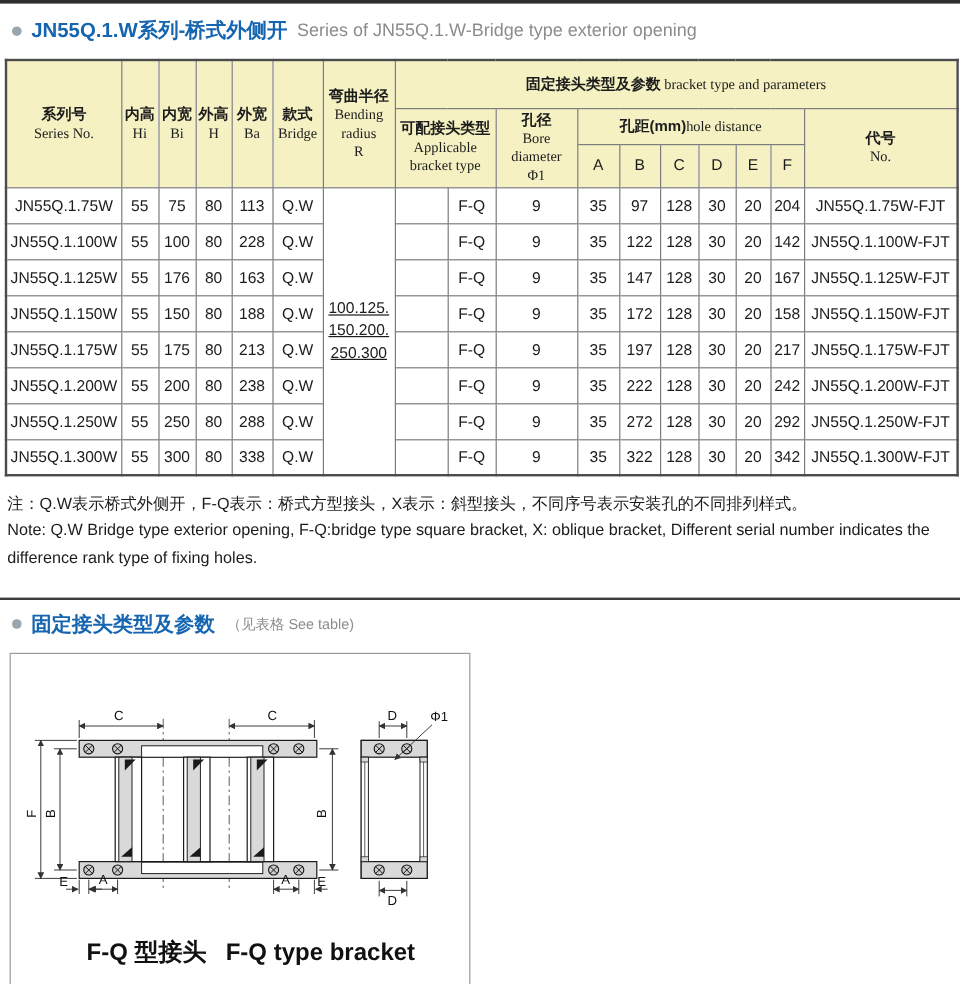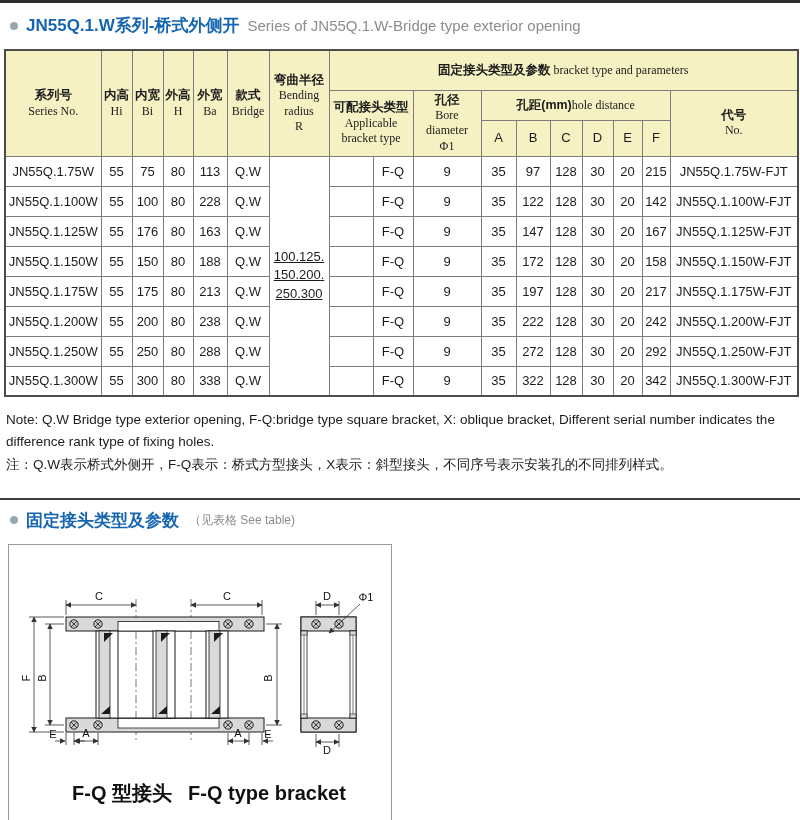--- a/index.html
+++ b/index.html
@@ -152,21 +152,21 @@
 150.200.
 250.300</td>
         <td></td>
         <td>F-Q</td>
         <td>9</td>
         <td>35</td>
         <td>97</td>
         <td>128</td>
         <td>30</td>
         <td>20</td>
-        <td>215</td>
+        <td>204</td>
         <td class="al">JN55Q.1.75W-FJT</td>
       </tr>
       <tr>
         <td class="al">JN55Q.1.100W</td>
         <td>55</td>
         <td>100</td>
         <td>80</td>
         <td>228</td>
         <td>Q.W</td>
         <td></td>
@@ -285,22 +285,22 @@
         <td>128</td>
         <td>30</td>
         <td>20</td>
         <td>342</td>
         <td class="al">JN55Q.1.300W-FJT</td>
       </tr>
     </tbody>
 </table>
 
 <div class="notes">
+  <p>注：Q.W表示桥式外侧开，F-Q表示：桥式方型接头，X表示：斜型接头，不同序号表示安装孔的不同排列样式。</p>
   <p>Note: Q.W Bridge type exterior opening, F-Q:bridge type square bracket, X: oblique bracket, Different serial number indicates the difference rank type of fixing holes.</p>
-  <p>注：Q.W表示桥式外侧开，F-Q表示：桥式方型接头，X表示：斜型接头，不同序号表示安装孔的不同排列样式。</p>
 </div>
 
 <div class="divider"></div>
 
 <div class="section2-row">
   <span class="bullet"></span>
   <span class="title-zh">固定接头类型及参数</span>
   <span class="hint">（见表格 See table)</span>
 </div>
 

